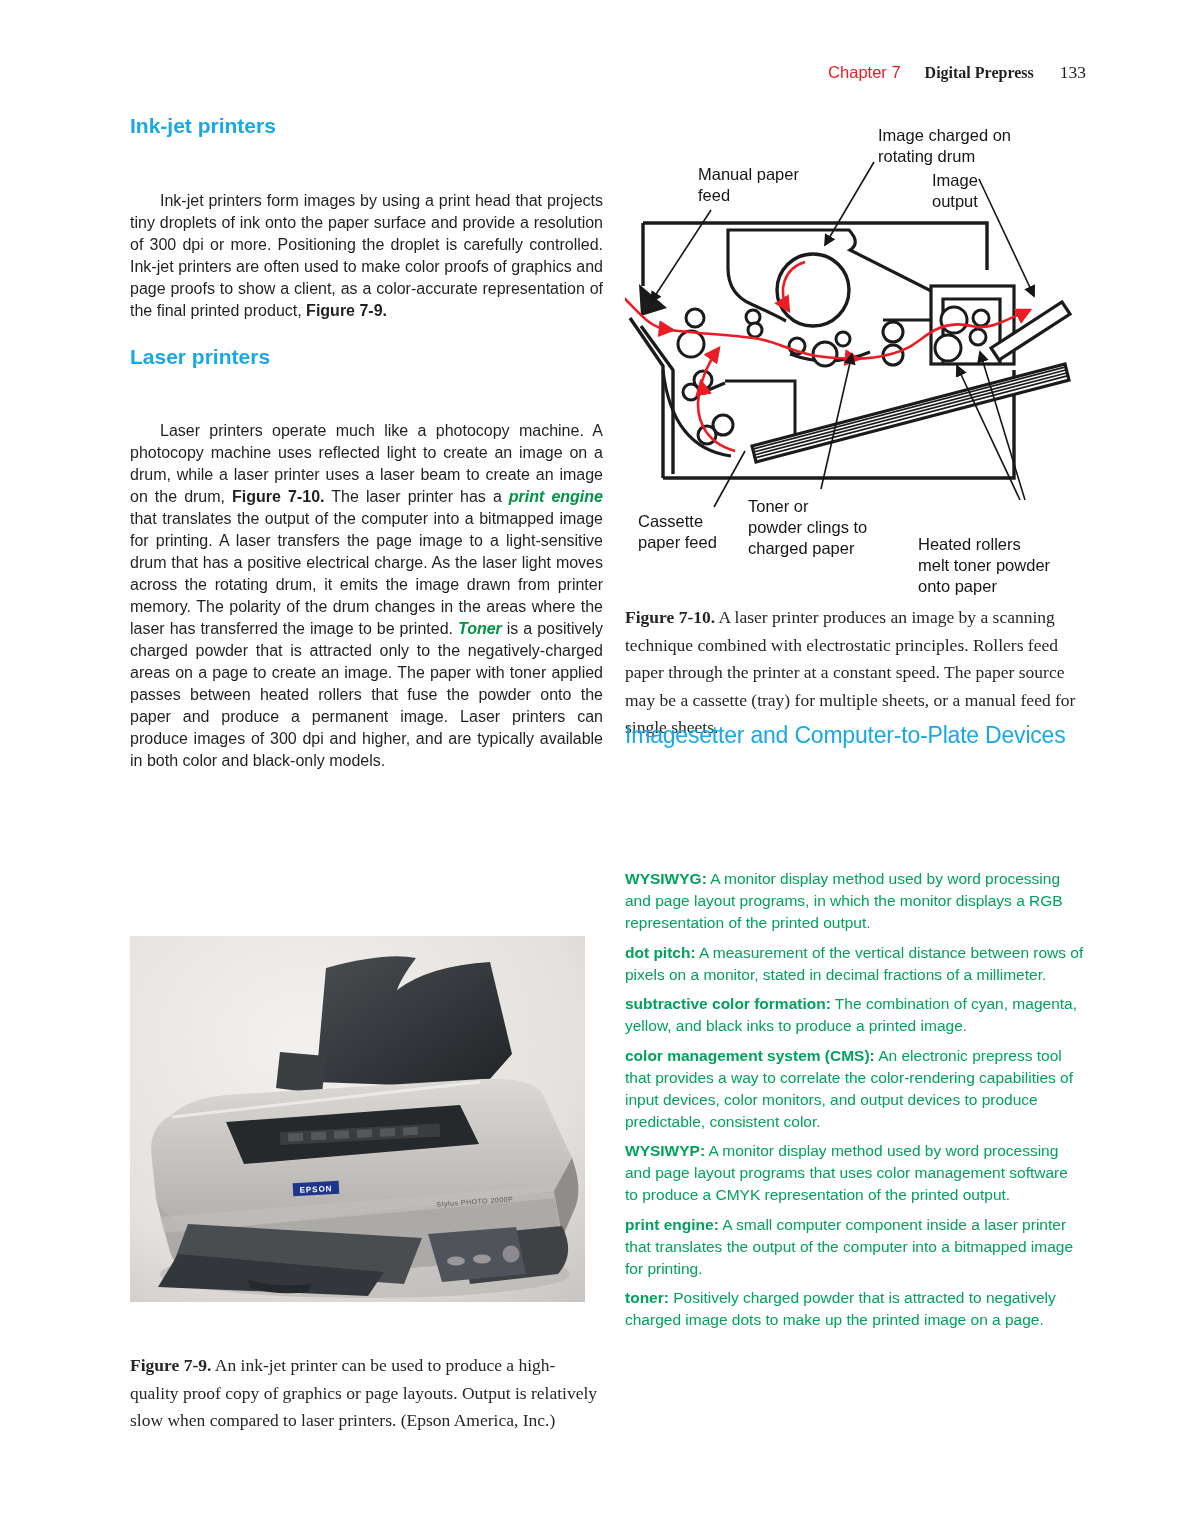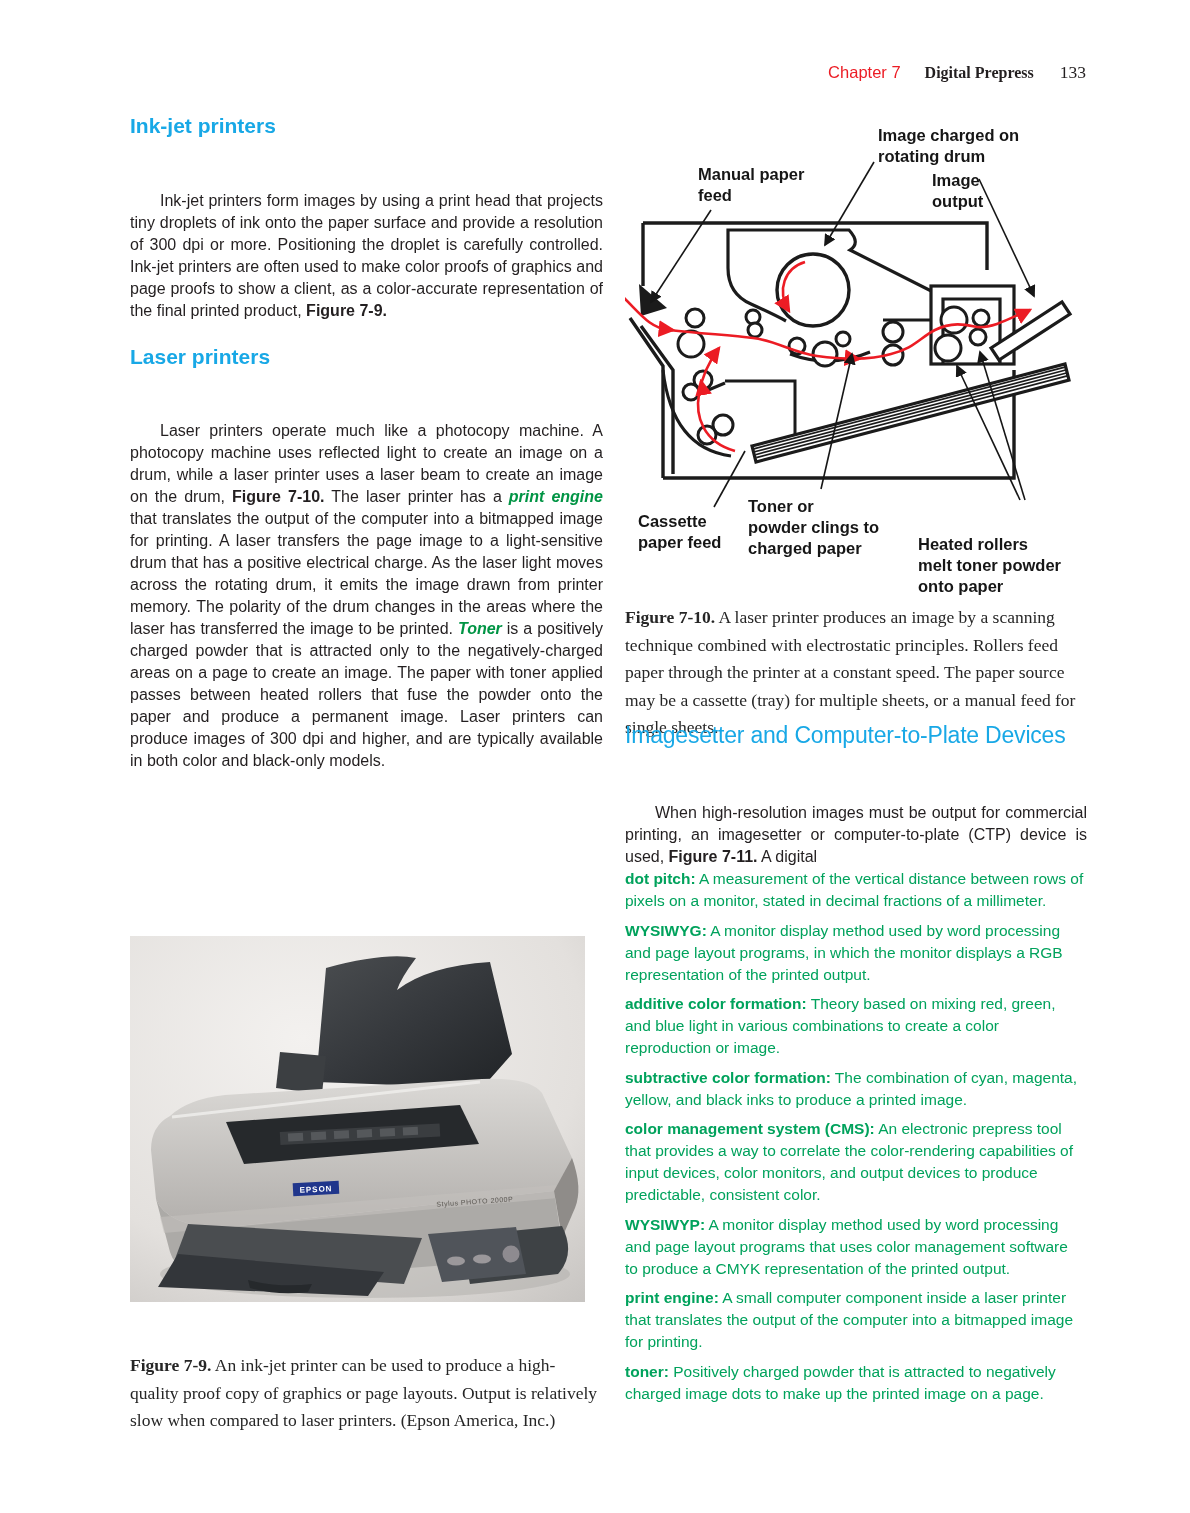--- a/index.html
+++ b/index.html
@@ -126,21 +126,21 @@
         <text x="186" y="256" text-anchor="middle" class="logo-text">EPSON</text>
       </g>
       <text x="345" y="268" text-anchor="middle" class="model-text" transform="rotate(-4 345 268)">Stylus PHOTO 2000P</text>
     </svg>
   </figure>
 
   <p class="abs caption" style="left:130px;top:1320px;width:470px;">
     <b>Figure 7-9.</b><span> An ink-jet printer can be used to produce a high-quality proof copy of graphics or page layouts. Output is relatively slow when compared to laser printers. (Epson America, Inc.)</span>
   </p>
 
-  <div class="abs" style="left:625px;top:118px;width:495px;height:452px;font-weight:bold;">
+  <div class="abs" style="left:625px;top:118px;width:495px;height:452px;">
     <svg width="495" height="452" viewBox="0 0 495 452">
       <defs>
         <marker id="arrB" viewBox="0 0 10 10" refX="8.5" refY="5" markerWidth="7.5" markerHeight="7.5" orient="auto-start-reverse">
           <path d="M0,0 L10,5 L0,10 Z" fill="#161616"></path>
         </marker>
         <marker id="arrR" viewBox="0 0 10 10" refX="8.5" refY="5" markerWidth="6.5" markerHeight="6.5" orient="auto-start-reverse">
           <path d="M0,0 L10,5 L0,10 Z" fill="#EC1C24"></path>
         </marker>
       </defs>
 
@@ -238,26 +238,24 @@
     <div class="dlabel" style="left:293px;top:384px;width:190px;margin-top:32px;">Heated rollers
 melt toner powder
 onto paper</div>
   </div>
 
   <p class="abs caption" style="left:625px;top:572px;width:462px;">
     <b>Figure 7-10.</b><span> A laser printer produces an image by a scanning technique combined with electrostatic principles. Rollers feed paper through the printer at a constant speed. The paper source may be a cassette (tray) for multiple sheets, or a manual feed for single sheets.</span>
   </p>
 
   <h2 class="abs h2-blue" style="left:625px;top:722px;width:470px;">Imagesetter and Computer-to-Plate Devices</h2>
-  <p class="abs body-p" style="left:625px;top:758px;width:462px;"><span class="seg-n">When high-resolution images must be output for commercial printing, an imagesetter or computer-to-plate (CTP) device is used, </span><span class="seg-b">Figure 7-11.</span><span class="seg-n"> A digital</span></p>
 
   <div class="abs gloss" style="left:625px;top:868px;width:460px;">
+    <p><b>WYSIWYG:</b><span> A monitor display method used by word processing and page layout programs, in which the monitor displays a RGB representation of the printed output.</span></p>
     <p><b>dot pitch:</b><span> A measurement of the vertical distance between rows of pixels on a monitor, stated in decimal fractions of a millimeter.</span></p>
-    <p><b>WYSIWYG:</b><span> A monitor display method used by word processing and page layout programs, in which the monitor displays a RGB representation of the printed output.</span></p>
-    <p><b>additive color formation:</b><span> Theory based on mixing red, green, and blue light in various combinations to create a color reproduction or image.</span></p>
     <p><b>subtractive color formation:</b><span> The combination of cyan, magenta, yellow, and black inks to produce a printed image.</span></p>
     <p><b>color management system (CMS):</b><span> An electronic prepress tool that provides a way to correlate the color-rendering capabilities of input devices, color monitors, and output devices to produce predictable, consistent color.</span></p>
     <p><b>WYSIWYP:</b><span> A monitor display method used by word processing and page layout programs that uses color management software to produce a CMYK representation of the printed output.</span></p>
     <p><b>print engine:</b><span> A small computer component inside a laser printer that translates the output of the computer into a bitmapped image for printing.</span></p>
     <p><b>toner:</b><span> Positively charged powder that is attracted to negatively charged image dots to make up the printed image on a page.</span></p>
   </div>
 
 </div>
 
 </body></html>

